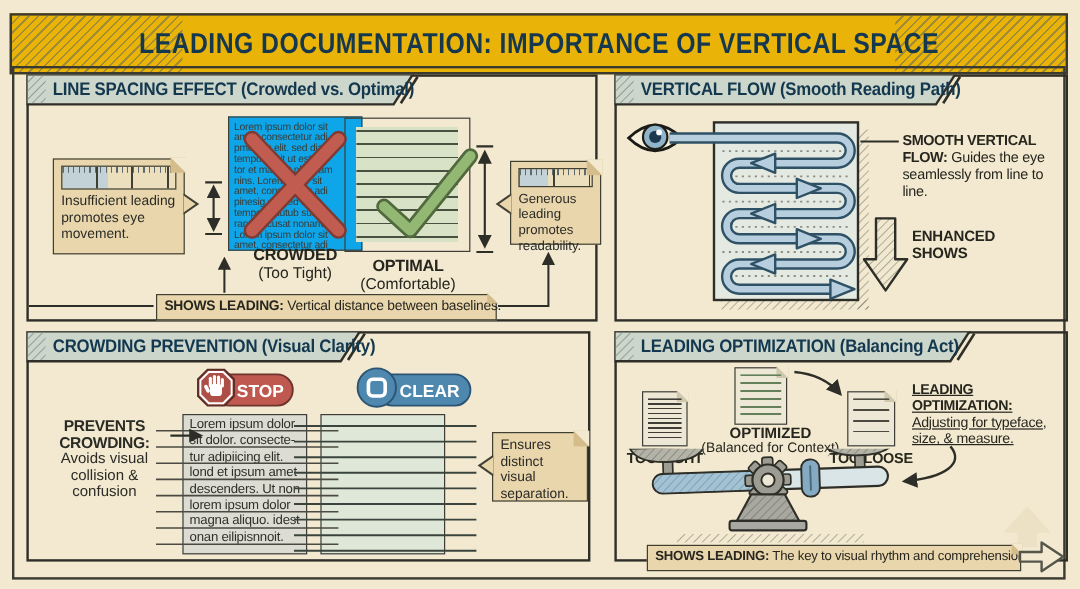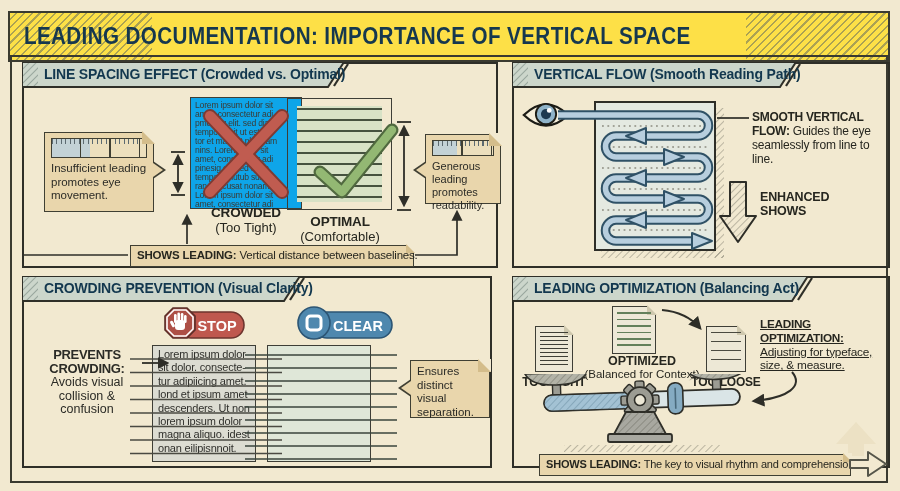--- a/index.html
+++ b/index.html
@@ -7,22 +7,22 @@
     width:900px;height:491px;position:relative;overflow:hidden;
     background:#f2e9d0;
     font-family:"Liberation Sans", sans-serif;
     color:#2b2b26;
   }
   .abs{position:absolute;}
   svg{display:block;}
   
   .title-band{
     left:8px;top:11px;width:882px;height:51px;
-    background:#fde047;border:2px solid #3a3a30;box-sizing:border-box;
-    display:flex;align-items:center;
+    background:#eab308;border:2px solid #3a3a30;box-sizing:border-box;
+    display:flex;align-items:center;justify-content:center;
   }
   .title-band .hatch{
     position:absolute;top:0;bottom:0;width:142px;
     background:repeating-linear-gradient(135deg, transparent 0 4px, rgba(90,100,95,.5) 4px 5.5px);
   }
   .title-band .hatch.left{left:0;}
   .title-band .hatch.right{right:0;}
   .title-text{
     font-weight:bold;font-size:21.5px;letter-spacing:.4px;color:#16384e;
     transform:scale(.96,1.12);white-space:nowrap;
@@ -281,21 +281,21 @@
       <polygon points="0,0 278,0 262,25 0,25" fill="#ccd6cb" stroke="#2f2f28" stroke-width="2"></polygon>
       <rect x="1" y="1" width="15" height="23" fill="url(#hatch2)"></rect>
       <line x1="268" y1="24" x2="282" y2="2" stroke="#2f2f28" stroke-width="2.2"></line>
     </svg>
     <div class="band-label">CROWDING PREVENTION (Visual Clarity)</div>
   </div>
 
   <div class="sample-box bl-lorem" style="left:128px;top:67px;width:104px;height:117px;background:#dcdcd2;overflow:hidden;">
       <div>Lorem ipsum dolor</div>
       <div>sit dolor. consecte-</div>
-      <div>tur adipiicing amet.</div>
+      <div>tur adipiicing elit.</div>
       <div>lond et ipsum amet</div>
       <div>descenders. Ut non</div>
       <div>lorem ipsum dolor</div>
       <div>magna aliquo. idest</div>
       <div>onan eilipisnnoit.</div>
     </div>
 
   <div class="sample-box" style="left:243px;top:67px;width:104px;height:117px;background:#dfe7d8;"></div>
 
   <svg class="abs" style="left:0;top:0;pointer-events:none;" width="468" height="190" viewBox="0 0 468 190">

